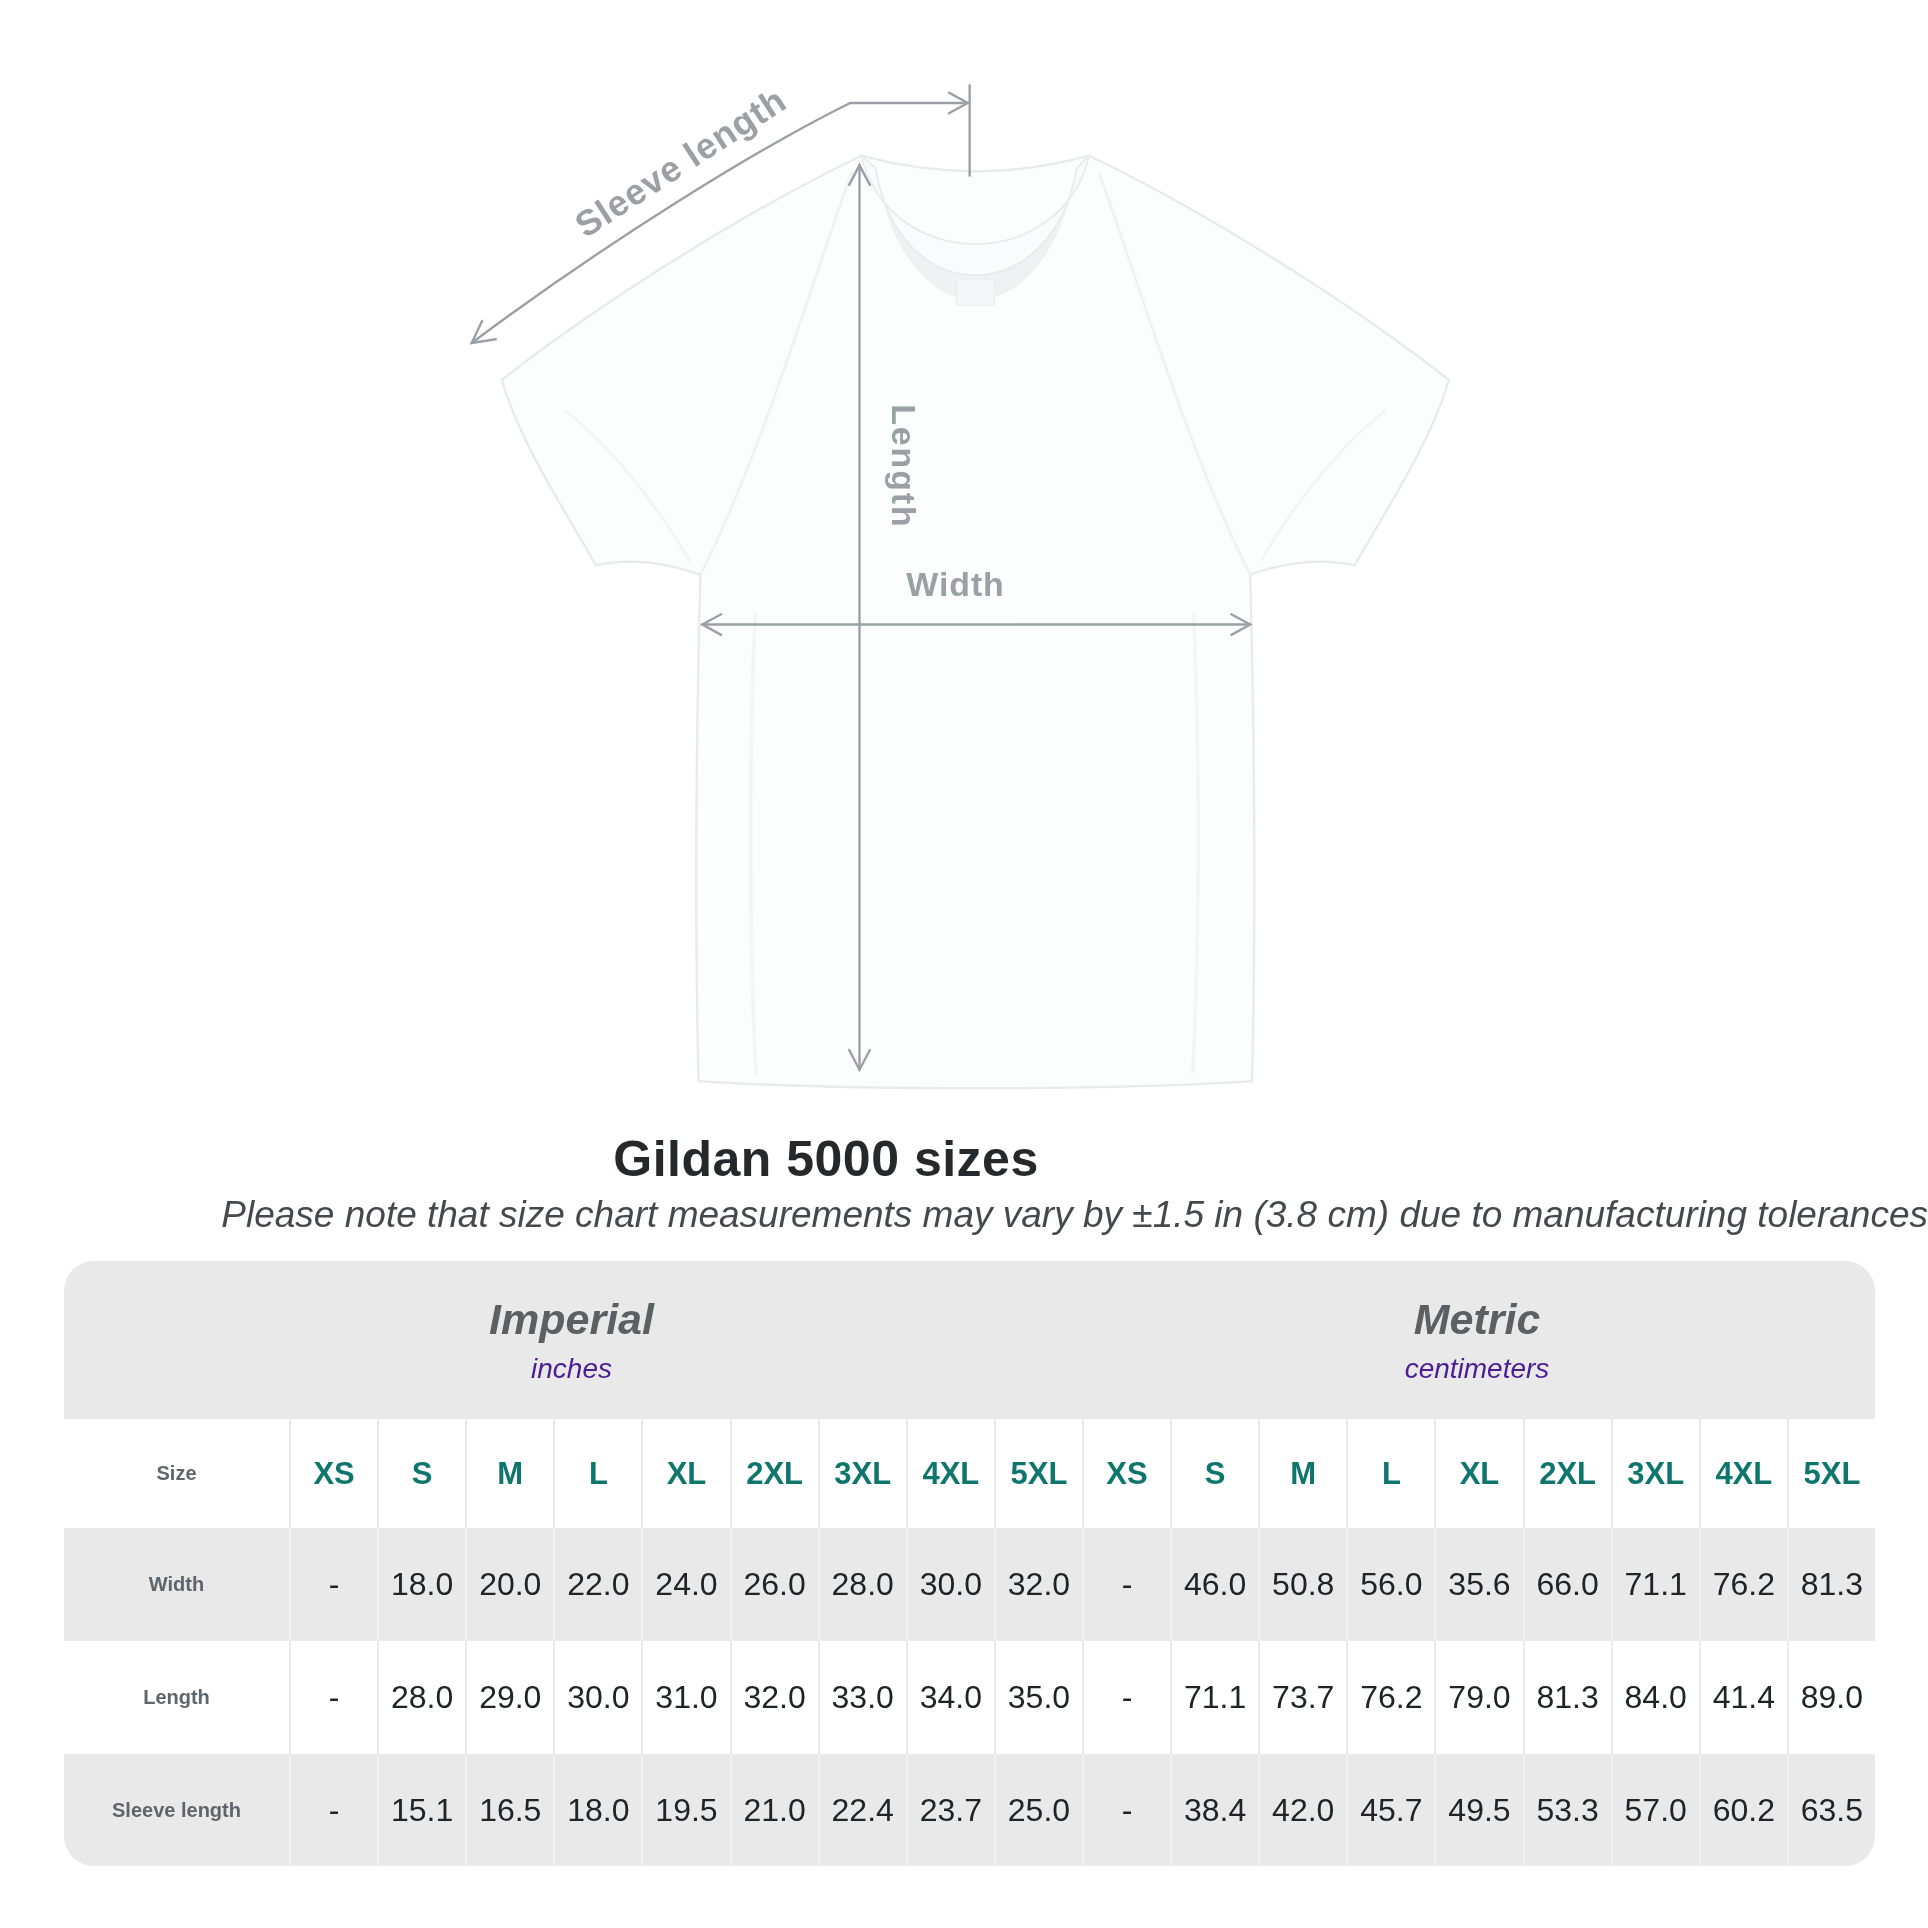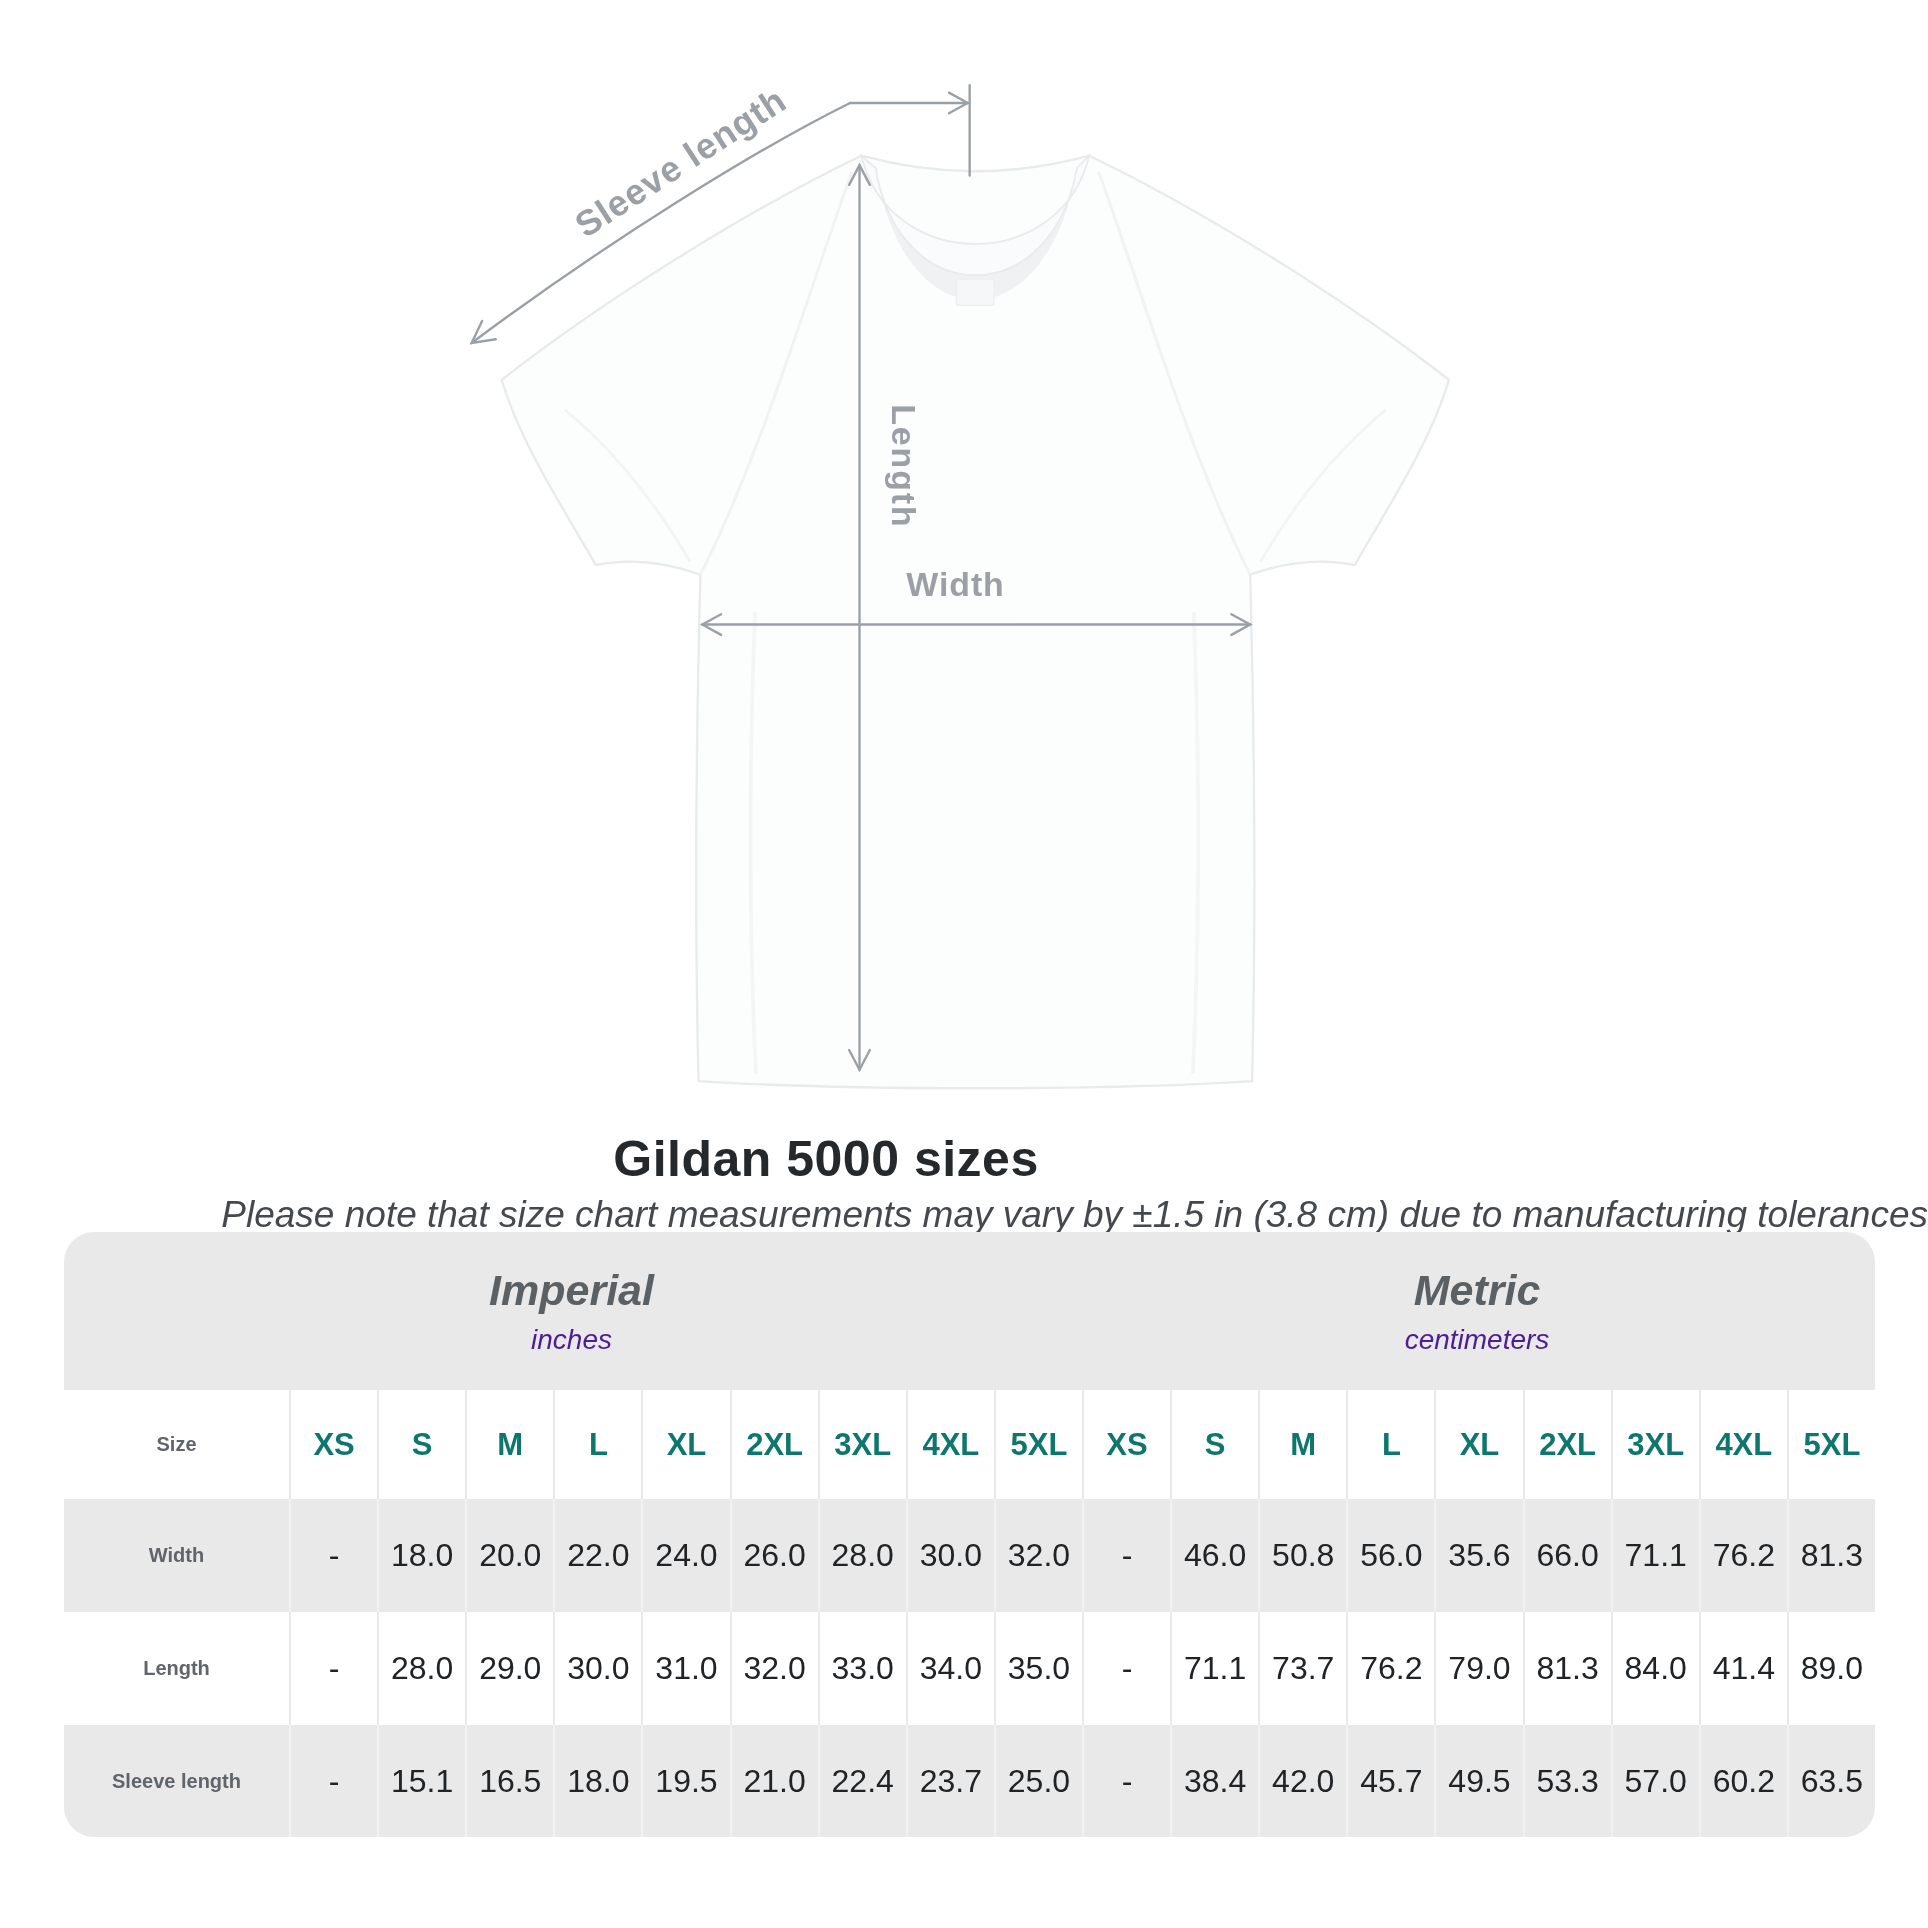--- a/index.html
+++ b/index.html
@@ -9,21 +9,21 @@
   
   .diagram{position:absolute;left:0;top:0;width:1928px;height:1121px;}
 
   
   .title{position:absolute;left:0;top:1130px;width:1652px;text-align:center;
          font-size:50px;font-weight:bold;color:#26292c;letter-spacing:0.5px;}
   .subtitle{position:absolute;left:0;top:1194px;width:1928px;text-align:right;
          font-size:37px;font-style:italic;color:#45494d;}
 
   
-  .size-table{position:absolute;left:64px;top:1232px;width:1811px;height:605px;}
+  .size-table{position:absolute;left:64px;top:1261px;width:1811px;height:605px;}
   .unit-band{display:flex;height:158px;background:#e9e9e9;border-radius:30px 30px 0 0;}
   .unit-group{display:flex;flex-direction:column;align-items:center;justify-content:center;gap:14px;}
   .unit-group.imperial{width:1015px;}
   .unit-group.metric{width:796px;}
   .unit-name{font-size:43px;font-weight:bold;font-style:italic;color:#5a6064;line-height:1;}
   .unit-sub{font-size:28px;font-style:italic;color:#4c1d95;line-height:1;}
 
   .trow{display:flex;width:1811px;}
   .row-size{height:109px;background:#ffffff;}
   .row-data{height:113px;}

